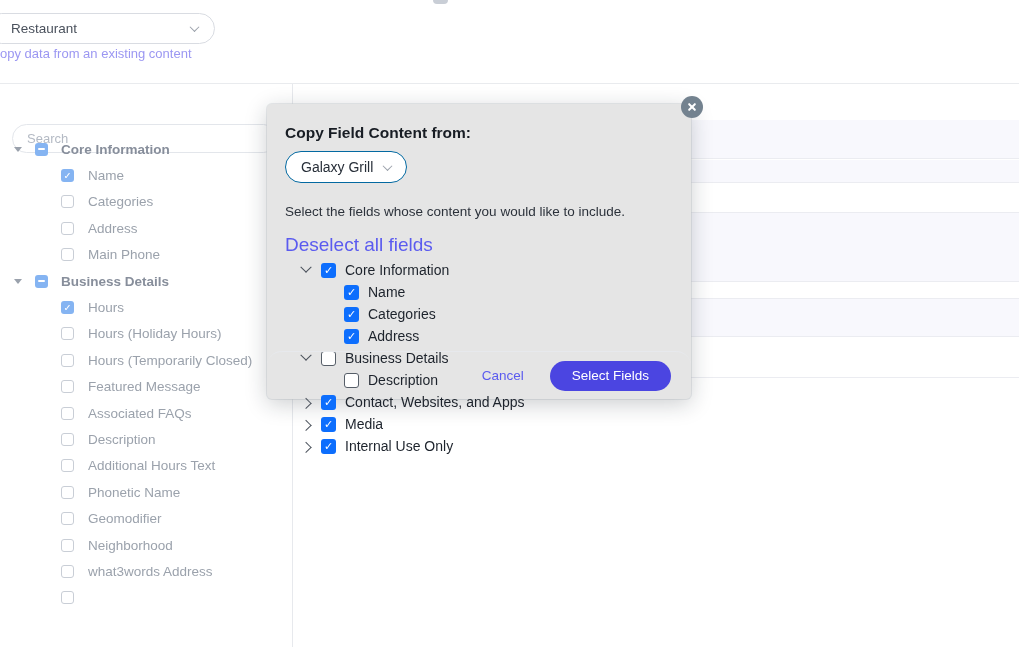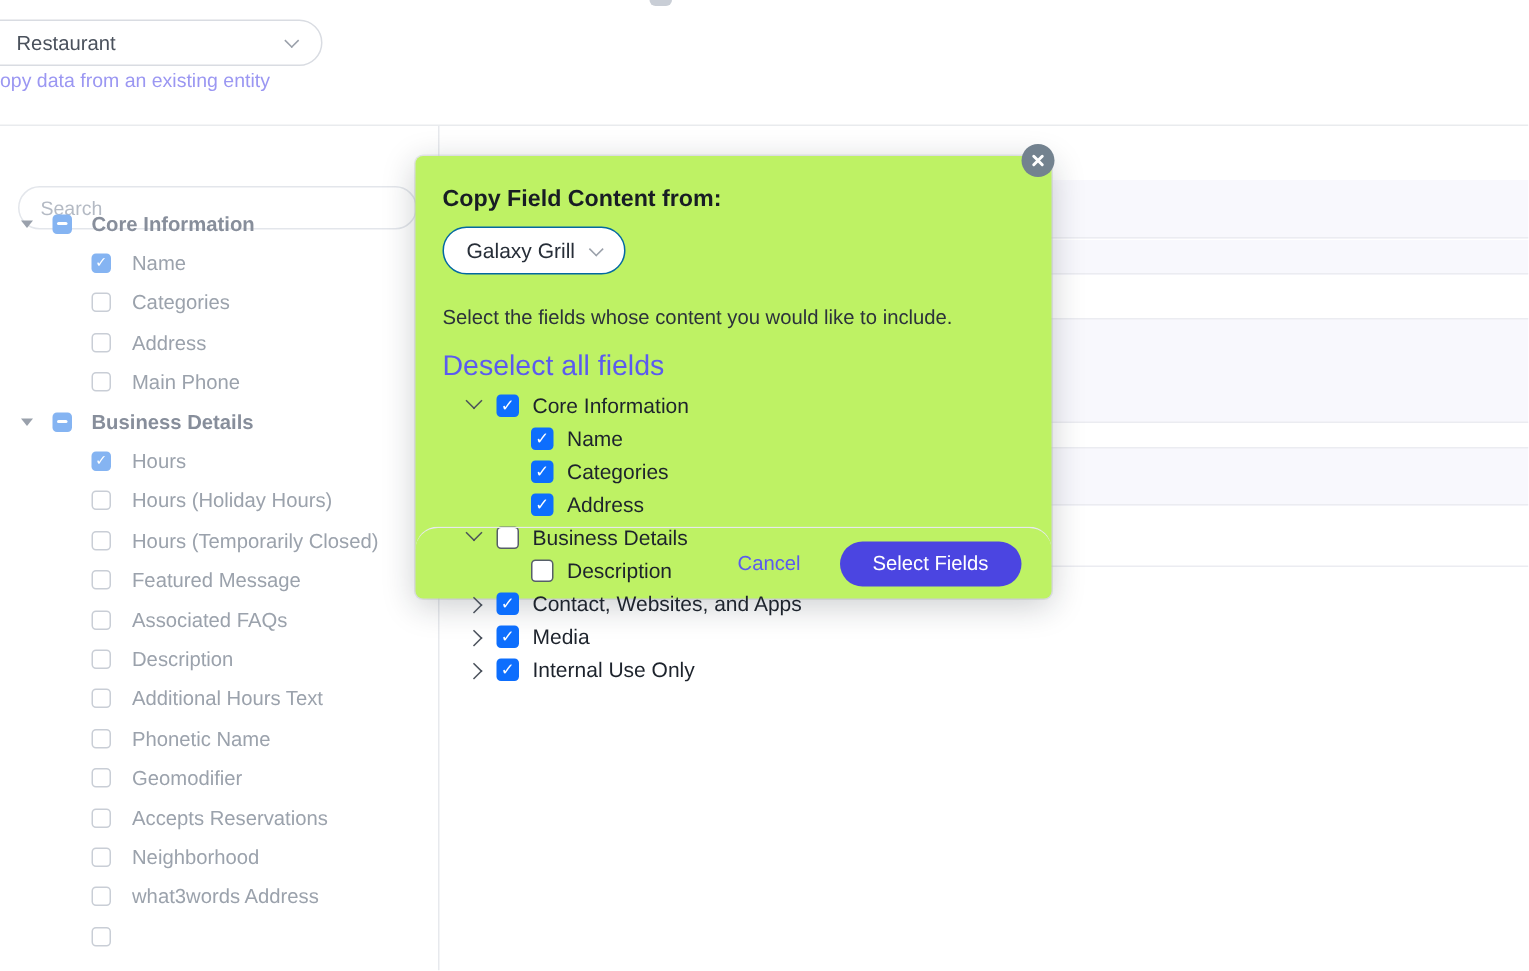--- a/index.html
+++ b/index.html
@@ -61,21 +61,21 @@
   
   .chev-sm { display:inline-block; width:7px; height:7px; border-right:1.5px solid #9aa0aa;
     border-bottom:1.5px solid #9aa0aa; transform:rotate(45deg) translate(-1px,-1px); }
   .chevbox { width:12px; display:flex; justify-content:center; flex:none; margin-right:9px; }
   .chev { display:inline-block; width:8px; height:8px; border-right:1.6px solid #4a515b;
     border-bottom:1.6px solid #4a515b; }
   .chev.down { transform:rotate(45deg) translate(-2px,-2px); }
   .chev.right { transform:rotate(-45deg) translate(-1px,1px); }
 
   
-  #modal { left:277px; top:104px; width:424px; height:295px; background:#bef264; border-radius:5px;
+  #modal { left:267px; top:104px; width:424px; height:295px; background:#e5e5e5; border-radius:5px;
     box-shadow:0 5px 22px rgba(25,30,40,.22), 0 0 0 1px rgba(210,214,220,.45); z-index:10; }
   #modal-close { left:681px; top:96px; width:22px; height:22px; border-radius:50%; background:#73828f;
     z-index:11; cursor:pointer; }
   #modal-close .x1, #modal-close .x2 { position:absolute; left:6px; top:10px; width:10px; height:2px;
     background:#fff; border-radius:1px; }
   #modal-close .x1 { transform:rotate(45deg); }
   #modal-close .x2 { transform:rotate(-45deg); }
 
   #modal-title { left:18px; top:20px; font-size:15.5px; font-weight:bold; color:#181d24; }
   #entity-select-pill { left:18px; top:47px; height:32px; border:1px solid #0369a1; border-radius:16px;
@@ -101,21 +101,21 @@
 </head>
 <body>
 
 <div id="canvas">
 
   <div id="entity-type-pill" class="abs">
     <span>Restaurant</span>
     <span class="spacer"></span>
     <span class="chev-sm"></span>
   </div>
-  <a id="copy-data-link" class="abs">opy data from an existing entity</a>
+  <a id="copy-data-link" class="abs">opy data from an existing content</a>
   <div id="top-speck" class="abs"></div>
   <div id="top-divider" class="abs"></div>
   <div id="v-divider" class="abs"></div>
 
   <div id="stripe-1" class="stripe"></div>
   <div id="stripe-2" class="stripe"></div>
   <div id="stripe-3" class="stripe"></div>
   <div id="stripe-4" class="stripe"></div>
   <div id="hairline-1"></div>
 
@@ -175,24 +175,20 @@
         <span class="cb unchecked"></span>
         <span class="slabel">Additional Hours Text</span>
       </div>
       <div class="srow">
         <span class="cb unchecked"></span>
         <span class="slabel">Phonetic Name</span>
       </div>
       <div class="srow">
         <span class="cb unchecked"></span>
         <span class="slabel">Geomodifier</span>
-      </div>
-      <div class="srow">
-        <span class="cb unchecked"></span>
-        <span class="slabel">Accepts Reservations</span>
       </div>
       <div class="srow">
         <span class="cb unchecked"></span>
         <span class="slabel">Neighborhood</span>
       </div>
       <div class="srow">
         <span class="cb unchecked"></span>
         <span class="slabel">what3words Address</span>
       </div>
       <div class="srow">

